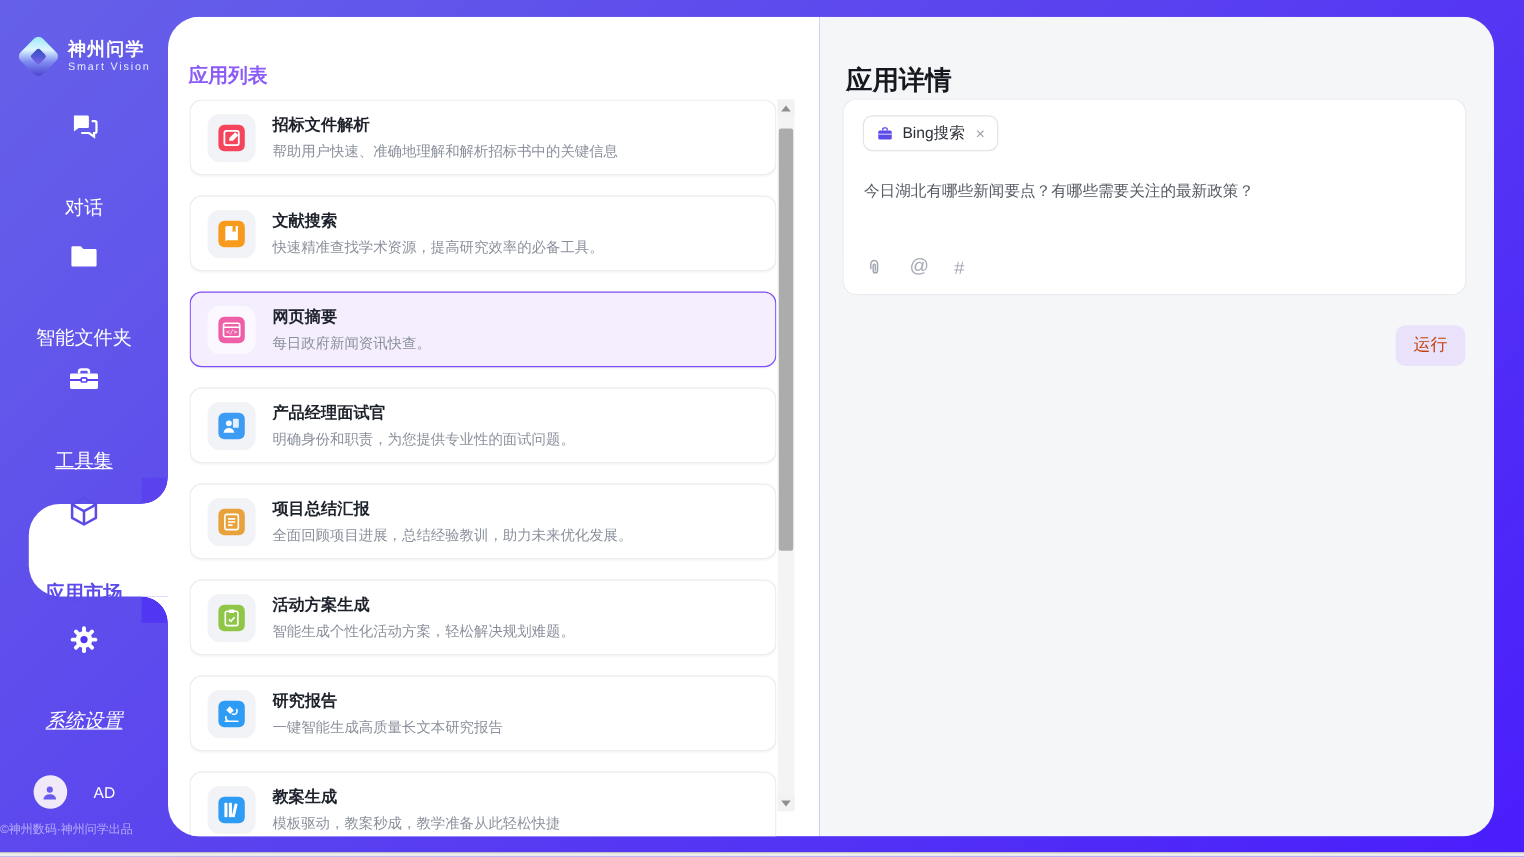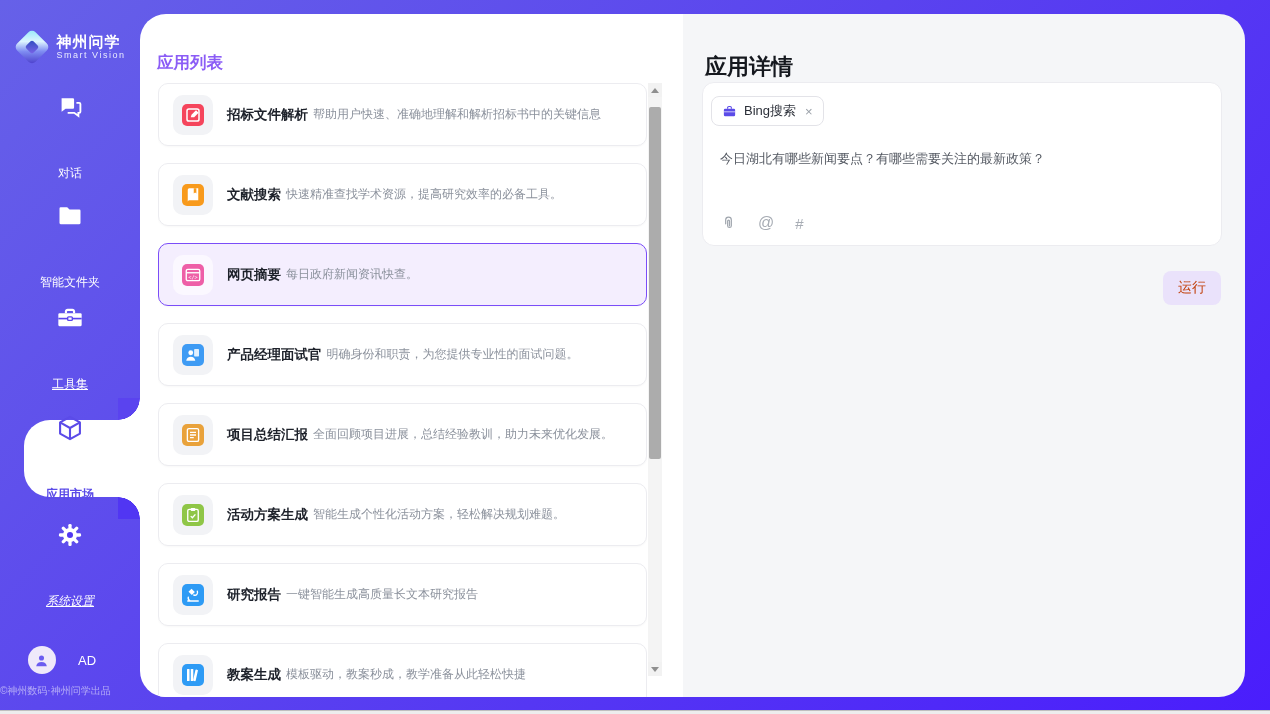--- a/index.html
+++ b/index.html
@@ -23,21 +23,21 @@
 
   .nav-item { position:absolute; left:0; width:140px; height:76px; display:flex; flex-direction:column;
     align-items:center; justify-content:center; gap:7px; color:#fff; cursor:pointer; }
   div.nav-item:nth-of-type(1){ top:99px; }
   div.nav-item:nth-of-type(2){ top:208px; }
   div.nav-item:nth-of-type(3){ top:310px; }
   div.nav-item:nth-of-type(4){ top:420px; height:77px; }
   div.nav-item:nth-of-type(5){ top:527px;font-style:italic; }
   .nav-icon { width:28px; height:28px; position:relative; z-index:2; }
   .nav-icon svg { width:100%; height:100%; display:block; }
-  .nav-label { font-size:12px; position:relative; z-index:2;margin-top:37px; }
+  .nav-label { font-size:16px; position:relative; z-index:2;margin-top:37px; }
   .nav-label.underline { text-decoration:underline; }
   .nav-item.active::before { content:""; position:absolute; left:24px; right:0; top:0; bottom:0;
     background:#fff; border-radius:26px 0 0 26px; }
   .nav-item.active .nav-label { color:#5B4BE8; font-weight:bold; }
   .curve { display:none; }
   .nav-item.active .curve { display:block; position:absolute; right:0; width:22px; height:22px; z-index:1; }
   .curve.top    { top:-22px;    background:radial-gradient(circle 22px at 0 0,   #5A43EF 21.5px,#fff 22px); }
   .curve.bottom { bottom:-22px; background:radial-gradient(circle 22px at 0 100%,#5136F3 21.5px,#fff 22px); }
 
   .user-row { position:absolute; top:646px; left:0; width:124px; display:flex; align-items:center; justify-content:center; gap:22px; }
@@ -55,35 +55,35 @@
   
   .list-title { position:absolute; left:17px; top:38px; font-size:16.5px; font-weight:bold; color:#8b5cf6; }
   .cards { position:absolute; left:18px; top:69px; width:489px; height:614px; overflow:hidden; }
   .card { height:63px; border:1px solid #ececf0; border-radius:10px; margin-bottom:17px; display:flex; align-items:center;
     padding:0 14px; gap:14px; background:#fff; cursor:pointer; box-shadow:0 1px 2px rgba(20,20,40,.03); }
   .card.selected { background:#F4EEFE; border:1px solid #7B4DF8; }
   .icon-box { width:40px; height:40px; border-radius:10px; background:#F2F3F6; display:flex; align-items:center; justify-content:center; flex-shrink:0; }
   .card.selected .icon-box { background:#FBF8FF; }
   .icon-chip { width:22px; height:22px; border-radius:5px; display:flex; align-items:center; justify-content:center; }
   .icon-chip svg { width:18px; height:18px; display:block; }
-  .texts { display:flex; flex-direction:row; gap:5px; min-width:0; }
+  .texts { display:flex; flex-direction:column; gap:5px; min-width:0; }
   .card-title { font-size:13.5px; font-weight:bold; color:#1d212a; }
   .card-desc { font-size:12px; color:#8b919c; white-space:nowrap; }
 
   .scrollbar { position:absolute; right:21px; top:69px; bottom:21px; width:14px; background:#f4f4f4; }
   .scroll-btn { position:absolute; left:0; width:14px; height:14px; background:#f2f2f2; display:flex; align-items:center; justify-content:center; cursor:pointer; }
   .scroll-btn.up { top:0; } .scroll-btn.down { bottom:0; }
   .tri-up { width:0; height:0; border-left:4px solid transparent; border-right:4px solid transparent; border-bottom:5px solid #8f8f8f; }
   .tri-down { width:0; height:0; border-left:4px solid transparent; border-right:4px solid transparent; border-top:5px solid #8f8f8f; }
   .scroll-thumb { position:absolute; left:1px; width:12px; top:24px; height:352px; background:#ACACAC; border-radius:2px; cursor:grab; }
 
   
   .detail-title { position:absolute; left:22px; top:38px; font-size:22px; font-weight:bold; color:#15181e; }
   .detail-card { position:absolute; left:19px; top:68px; width:520px; height:164px; background:#fff; border:1px solid #ececf0; border-radius:12px; }
-  .tool-tag { position:absolute; left:8px; top:13px; height:30px; display:inline-flex; align-items:center; gap:7px;
+  .tool-tag { position:absolute; left:16px; top:13px; height:30px; display:inline-flex; align-items:center; gap:7px;
     padding:0 10px; border:1px solid #e3e3e8; border-radius:8px; background:#fff; cursor:pointer; }
   .tool-tag svg { width:15px; height:15px; display:block; }
   .tag-label { font-size:13px; color:#2b2f38; }
   .tag-close { font-size:13px; color:#9aa0a8; cursor:pointer; padding-left:2px; }
   .query { position:absolute; left:17px; top:66px; right:20px; font-size:13px; color:#555a63; line-height:1.5; cursor:text; }
   .input-icons { position:absolute; left:17px; bottom:13px; display:flex; align-items:center; gap:21px; color:#A7ACB4; }
   .input-icons svg { width:17px; height:17px; display:block; }
   .glyph-at { font-size:16px; cursor:pointer; }
   .glyph-hash { font-size:15px; cursor:pointer; }
   .run-btn { position:absolute; right:24px; top:257px; padding:8px 15px; background:#EAE2FB; color:#c2410c;

